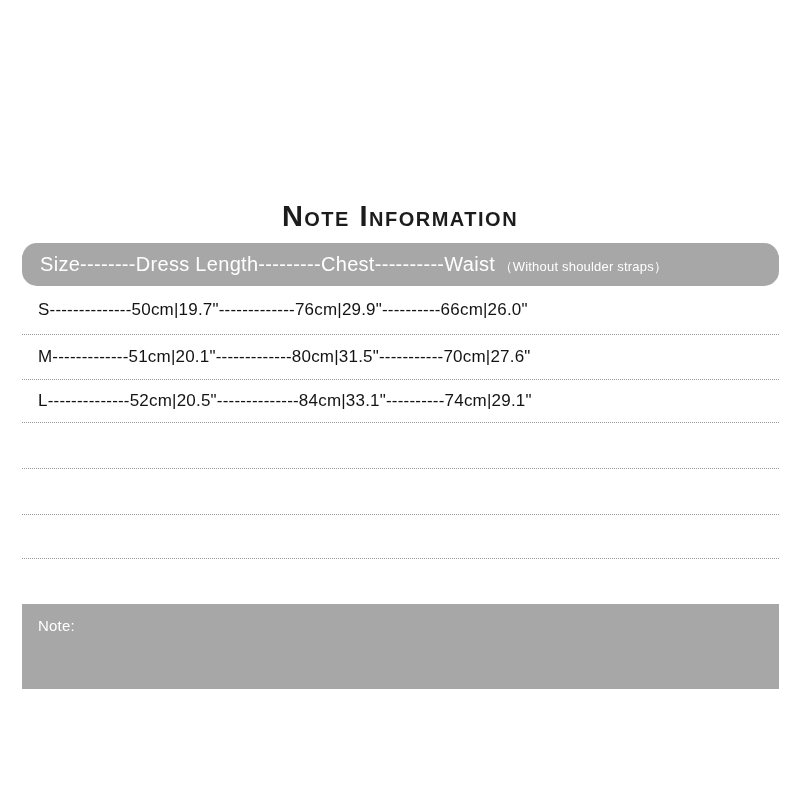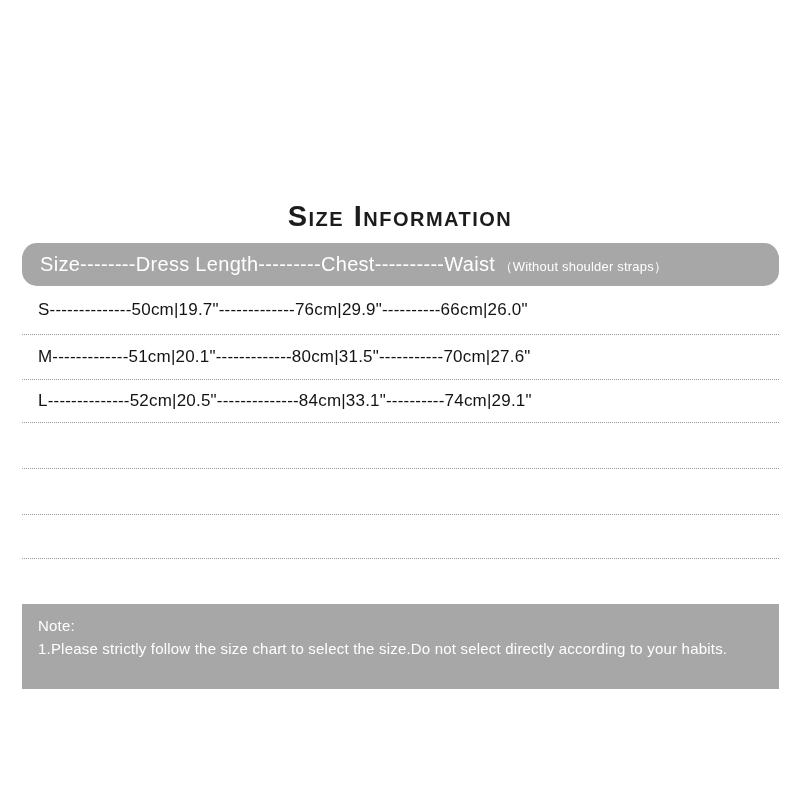--- a/index.html
+++ b/index.html
@@ -81,21 +81,21 @@
     line-height: 22.5px;
     letter-spacing: 0.2px;
   }
   .note-line { white-space: nowrap; }
 </style>
 </head>
 <body>
 
 <div class="canvas">
 
-  <h1 class="title">Size Information</h1>
+  <h1 class="title">Note Information</h1>
 
   <div class="chart">
 
     <div class="header-bar">
       <span class="header-main">Size--------Dress Length---------Chest----------Waist</span>
       <span class="header-sub">（Without shoulder straps）</span>
     </div>
 
     <div class="row row-s">
       <span>S--------------50cm|19.7"-------------76cm|29.9"----------66cm|26.0"</span>
@@ -110,17 +110,16 @@
     </div>
 
     <div class="row row-e1"></div>
     <div class="row row-e2"></div>
     <div class="row row-e3"></div>
 
     <div class="note-gap"></div>
 
     <div class="note-box">
       <div class="note-line">Note:</div>
-      <div class="note-line">1.Please strictly follow the size chart to select the size.Do not select directly according to your habits.</div>
     </div>
 
   </div>
 </div>
 
 </body></html>

